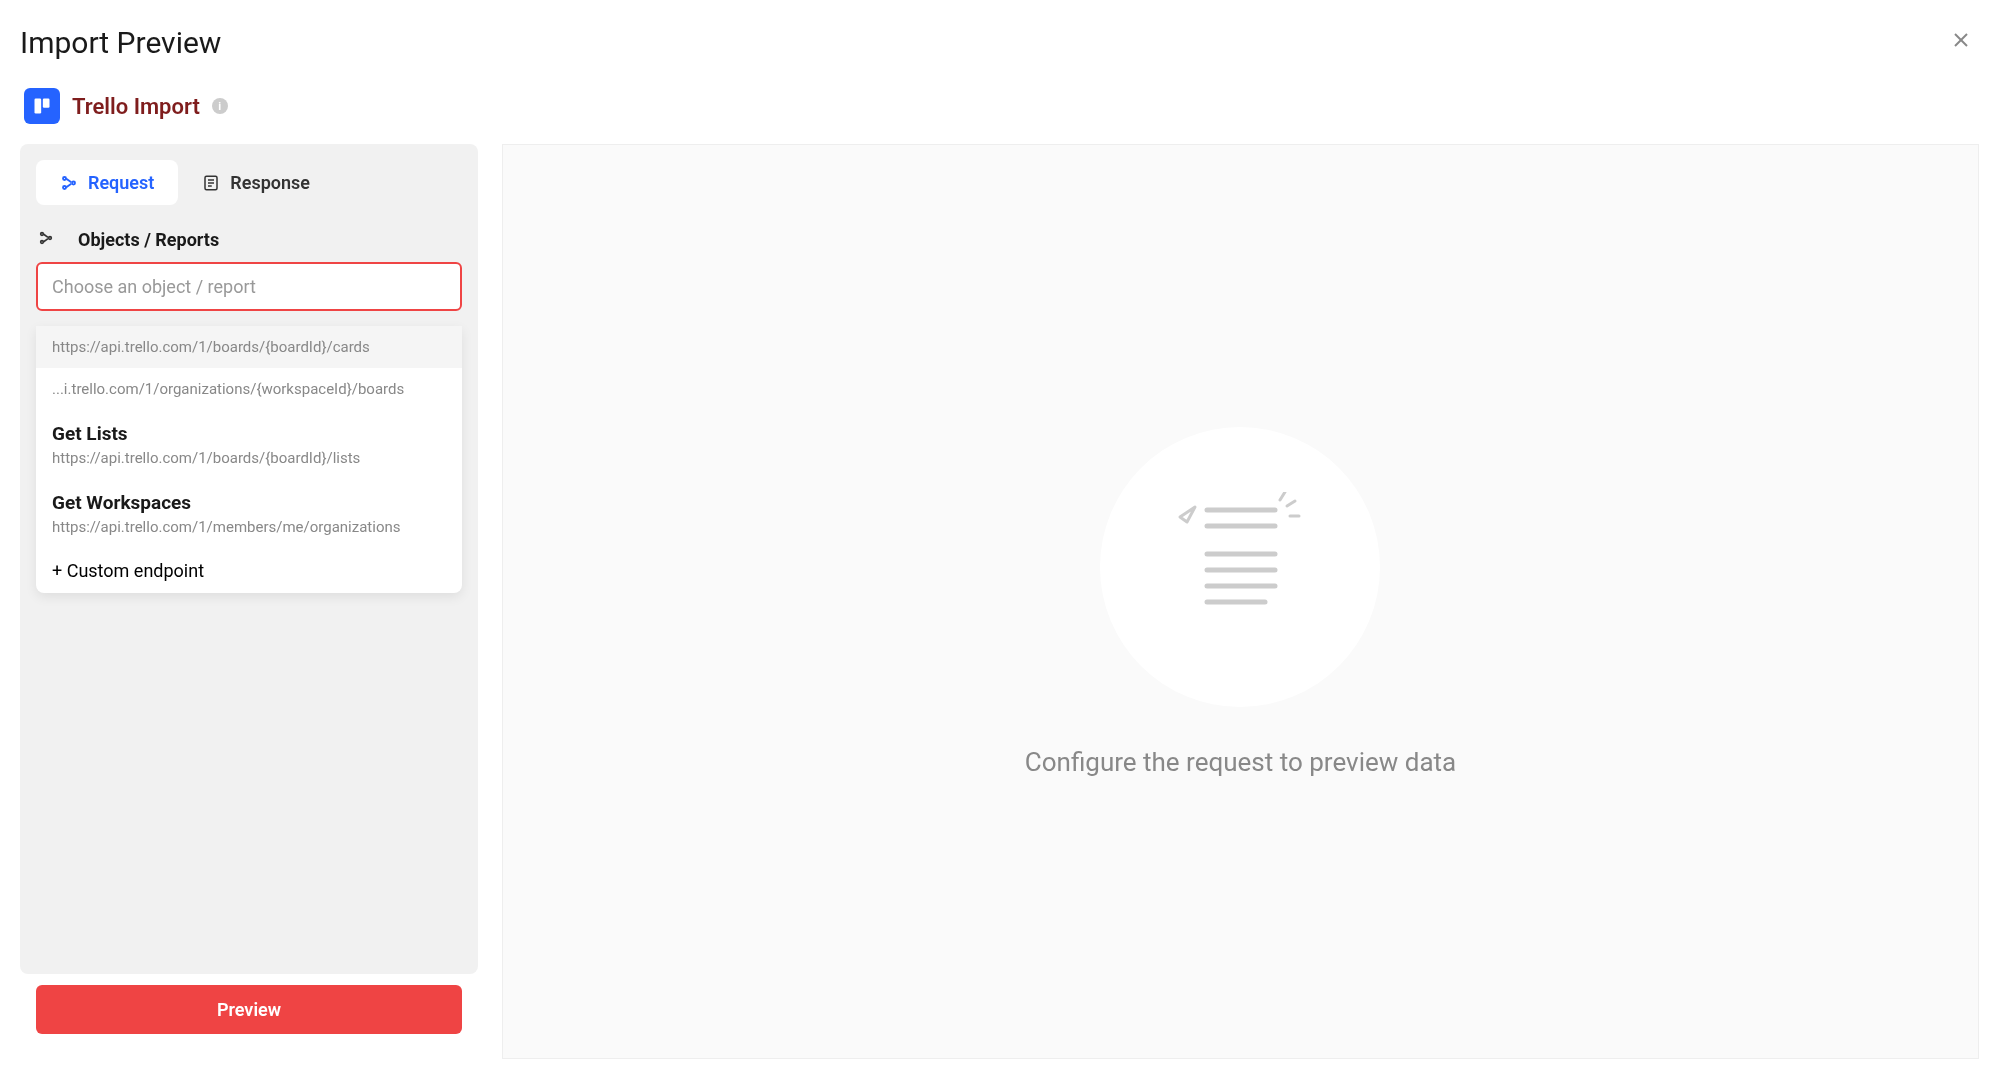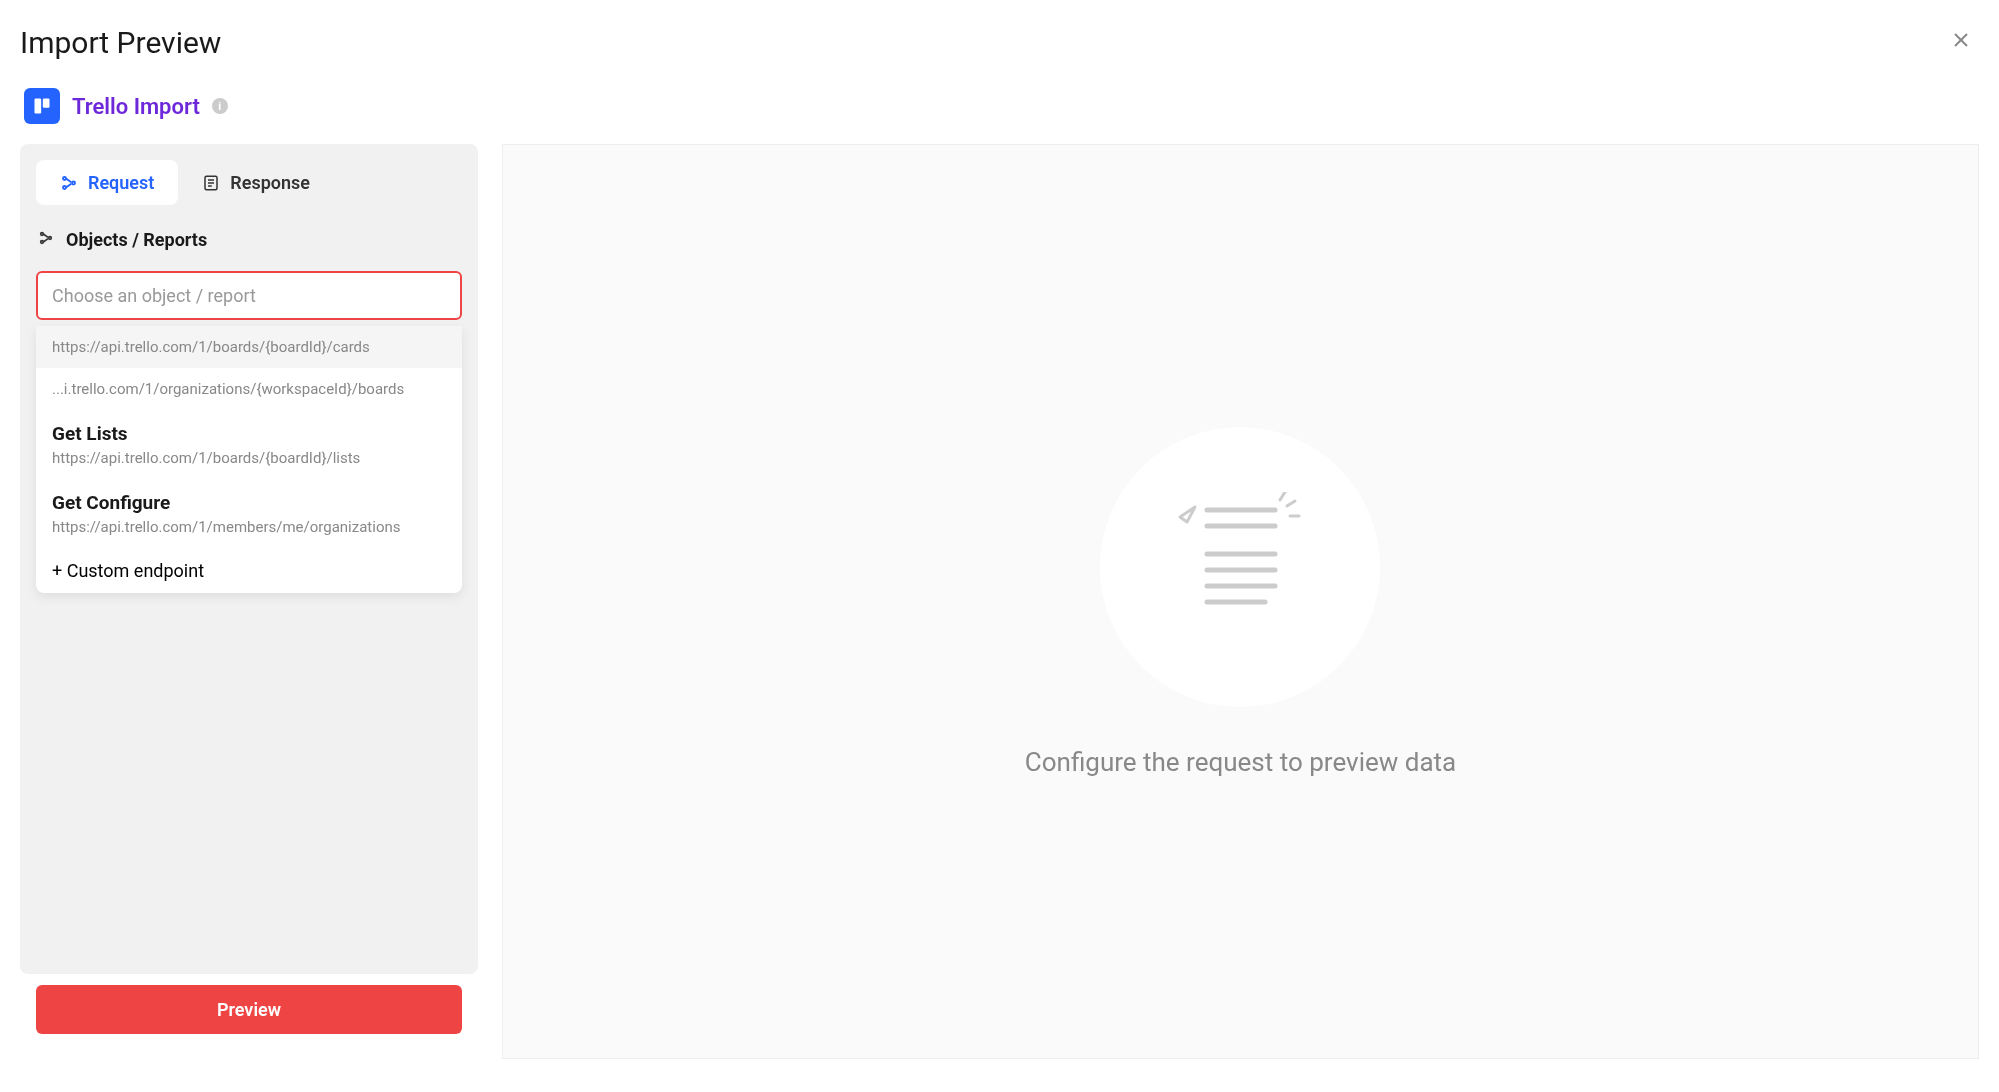--- a/index.html
+++ b/index.html
@@ -47,21 +47,21 @@
       align-items: center;
       justify-content: center;
     }
     .app-icon svg {
       width: 20px;
       height: 20px;
     }
     .import-name {
       font-size: 22px;
       font-weight: 600;
-      color: #6d28d9;
+      color: #7f1d1d;
     }
     .info-icon {
       width: 16px;
       height: 16px;
       border-radius: 50%;
       background: #ccc;
       display: flex;
       align-items: center;
       justify-content: center;
       color: #fff;
@@ -102,22 +102,22 @@
       background: #fff;
       color: #2563ff;
     }
     .tab-icon {
       display: flex;
       align-items: center;
     }
     .section-header {
       display: flex;
       align-items: center;
-      gap: 12px;
-      margin-bottom: 21px;
+      gap: 24px;
+      margin-bottom: 12px;
       padding-left: 2px;
       text-align: center;
     }
     .section-label {
       font-size: 18px;
       font-weight: 700;
       color: #1a1a1a;
     }
     .object-input {
       width: 100%;
@@ -285,21 +285,21 @@
         <div class="dropdown-item-url">https://api.trello.com/1/boards/{boardId}/cards</div>
       </div>
       <div class="dropdown-item">
         <div class="dropdown-item-url">...i.trello.com/1/organizations/{workspaceId}/boards</div>
       </div>
       <div class="dropdown-item">
         <div class="dropdown-item-title">Get Lists</div>
         <div class="dropdown-item-url">https://api.trello.com/1/boards/{boardId}/lists</div>
       </div>
       <div class="dropdown-item">
-        <div class="dropdown-item-title">Get Configure</div>
+        <div class="dropdown-item-title">Get Workspaces</div>
         <div class="dropdown-item-url">https://api.trello.com/1/members/me/organizations</div>
       </div>
       <div class="custom-endpoint">+ Custom endpoint</div>
     </div>
 
     <button class="preview-btn">Preview</button>
   </div>
 
   <div class="preview-area">
     <div class="empty-state">

